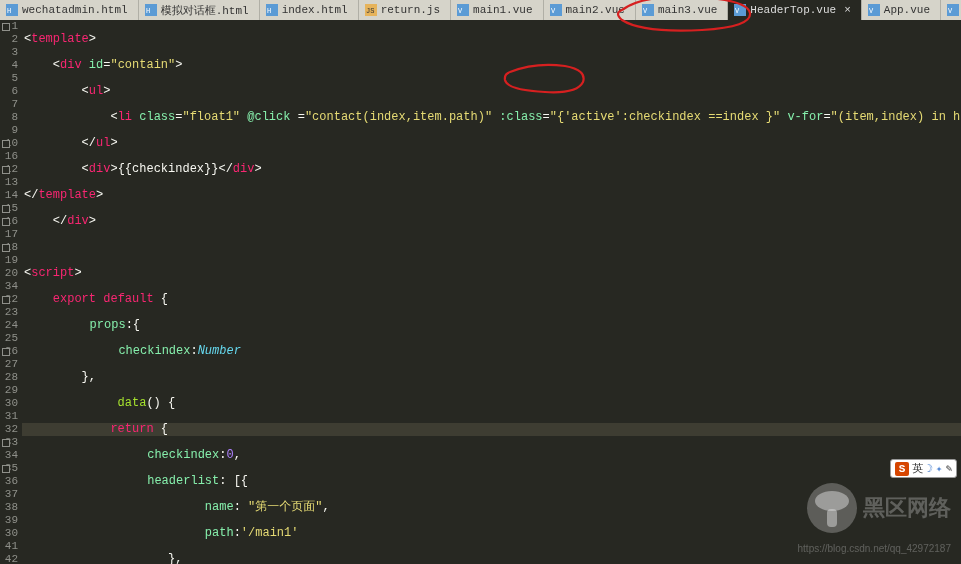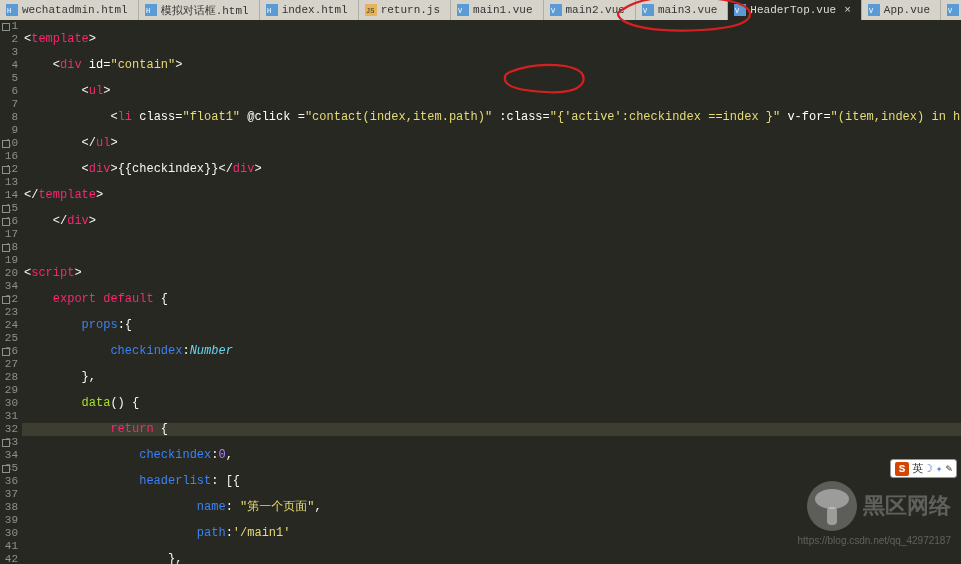--- a/index.html
+++ b/index.html
@@ -81,40 +81,40 @@
   line-height: 13px;
   white-space: pre;
   overflow: hidden;
   position: relative;
   font-family: Liberation Mono, monospace;
 }
 .line { height: 13px; padding-left: 2px; }
 .line.hl { background: #3e3d32; }
 
 .t-tag { color: #f92672; }
-.t-attr { color: #ffffff; }
+.t-attr { color: #86efac; }
 .t-str { color: #e6db74; }
 .t-punc { color: #f8f8f2; }
 .t-txt { color: #f8f8f2; }
 .t-kw { color: #66d9ef; font-style: italic; }
 .t-kw2 { color: #f92672; margin-top: 8px; }
 .t-num { color: #ae81ff; }
-.t-prop { color: #3b82f6; }
-.t-func { color: #a6e22e; }
+.t-prop { color: #86efac; margin-left: 8px; }
+.t-func { color: #a6e22e; margin-left: 36px; }
 
 .annot {
   position: absolute;
   pointer-events: none;
 }
 .annot svg { overflow: visible; }
 
 .watermark {
   position: absolute;
   right: 10px;
-  bottom: 18px;
+  bottom: 10px;
   text-align: right;
   color: rgba(200,200,200,0.35);
   font-family: Arial, sans-serif;
 }
 .watermark .logo {
   width: 50px;
   height: 50px;
   background: rgba(220,220,220,0.3);
   border-radius: 50%;
   display: inline-block;
@@ -137,21 +137,21 @@
   background: rgba(220,220,220,0.5);
   border-radius: 4px;
 }
 .watermark .txtbig {
   font-size: 22px;
   font-weight: bold;
   display: inline-block;
   vertical-align: middle;
   margin-left: 6px;
 }
-.watermark .txtsm { font-size: 10px; margin-top: 4px; }
+.watermark .txtsm { font-size: 10px; margin-top: 10px; }
 
 .ime {
   position: absolute;
   right: 4px;
   bottom: 86px;
   background: #fff;
   border: 1px solid #999;
   border-radius: 3px;
   font-size: 11px;
   color: #333;

